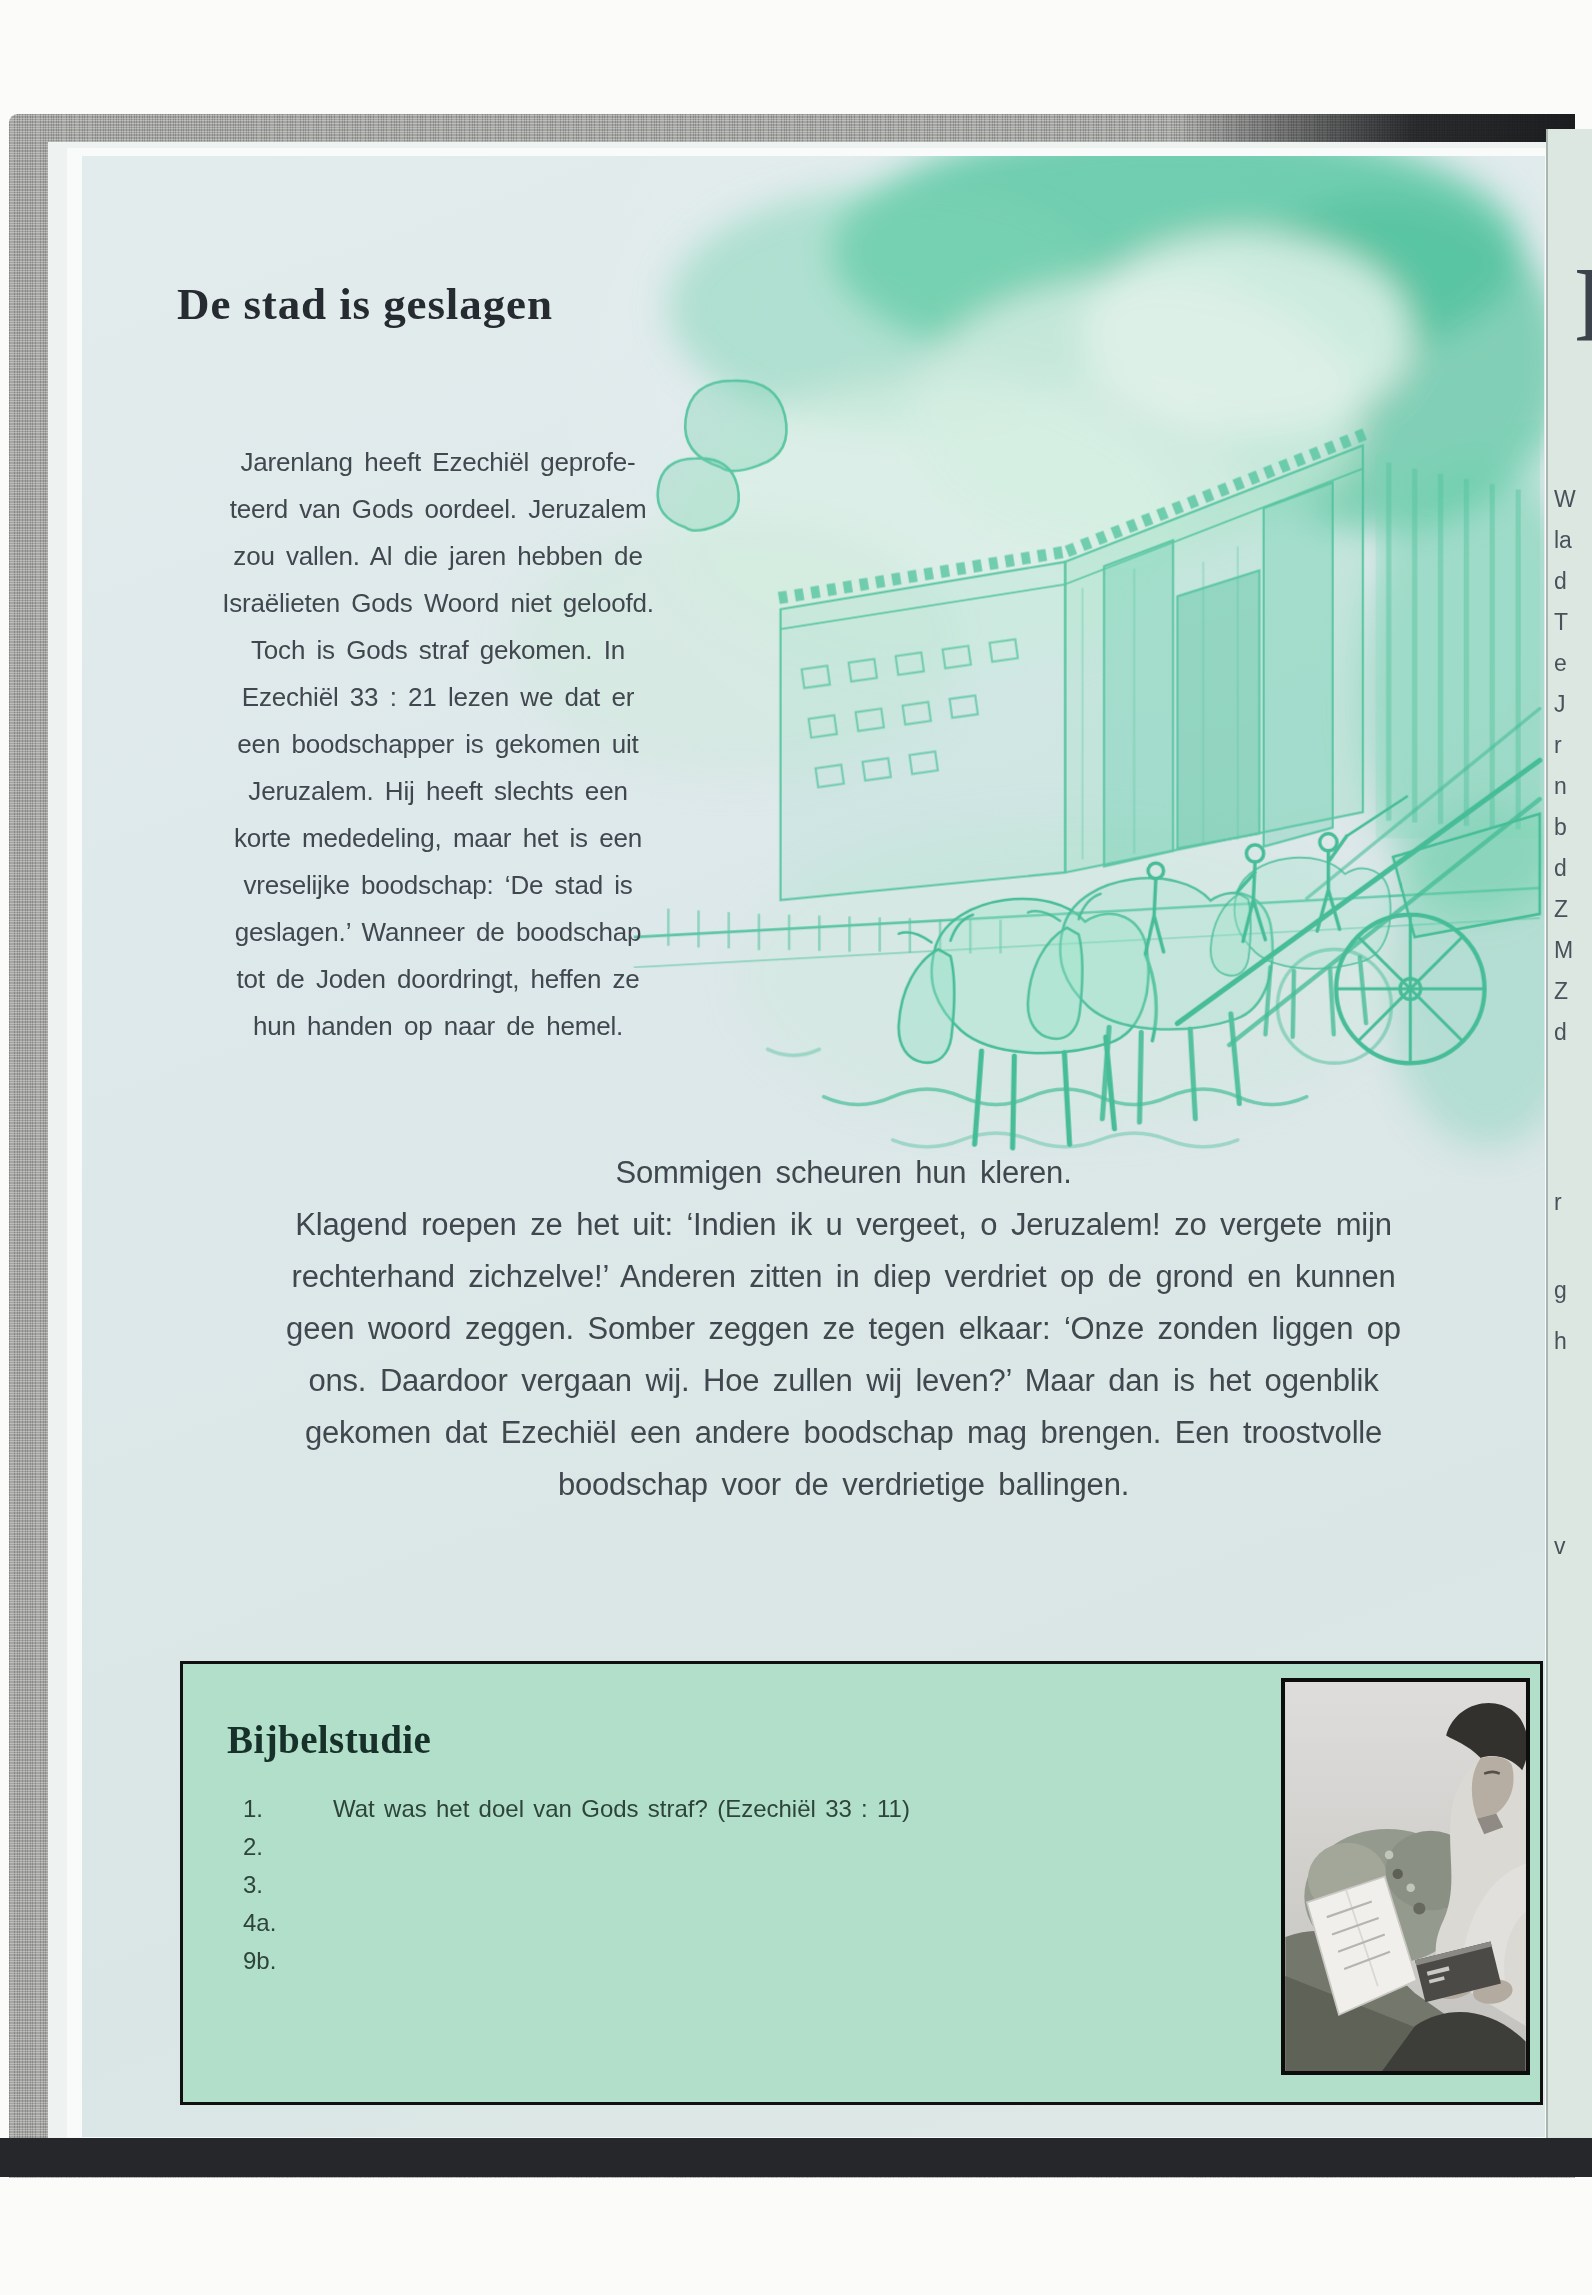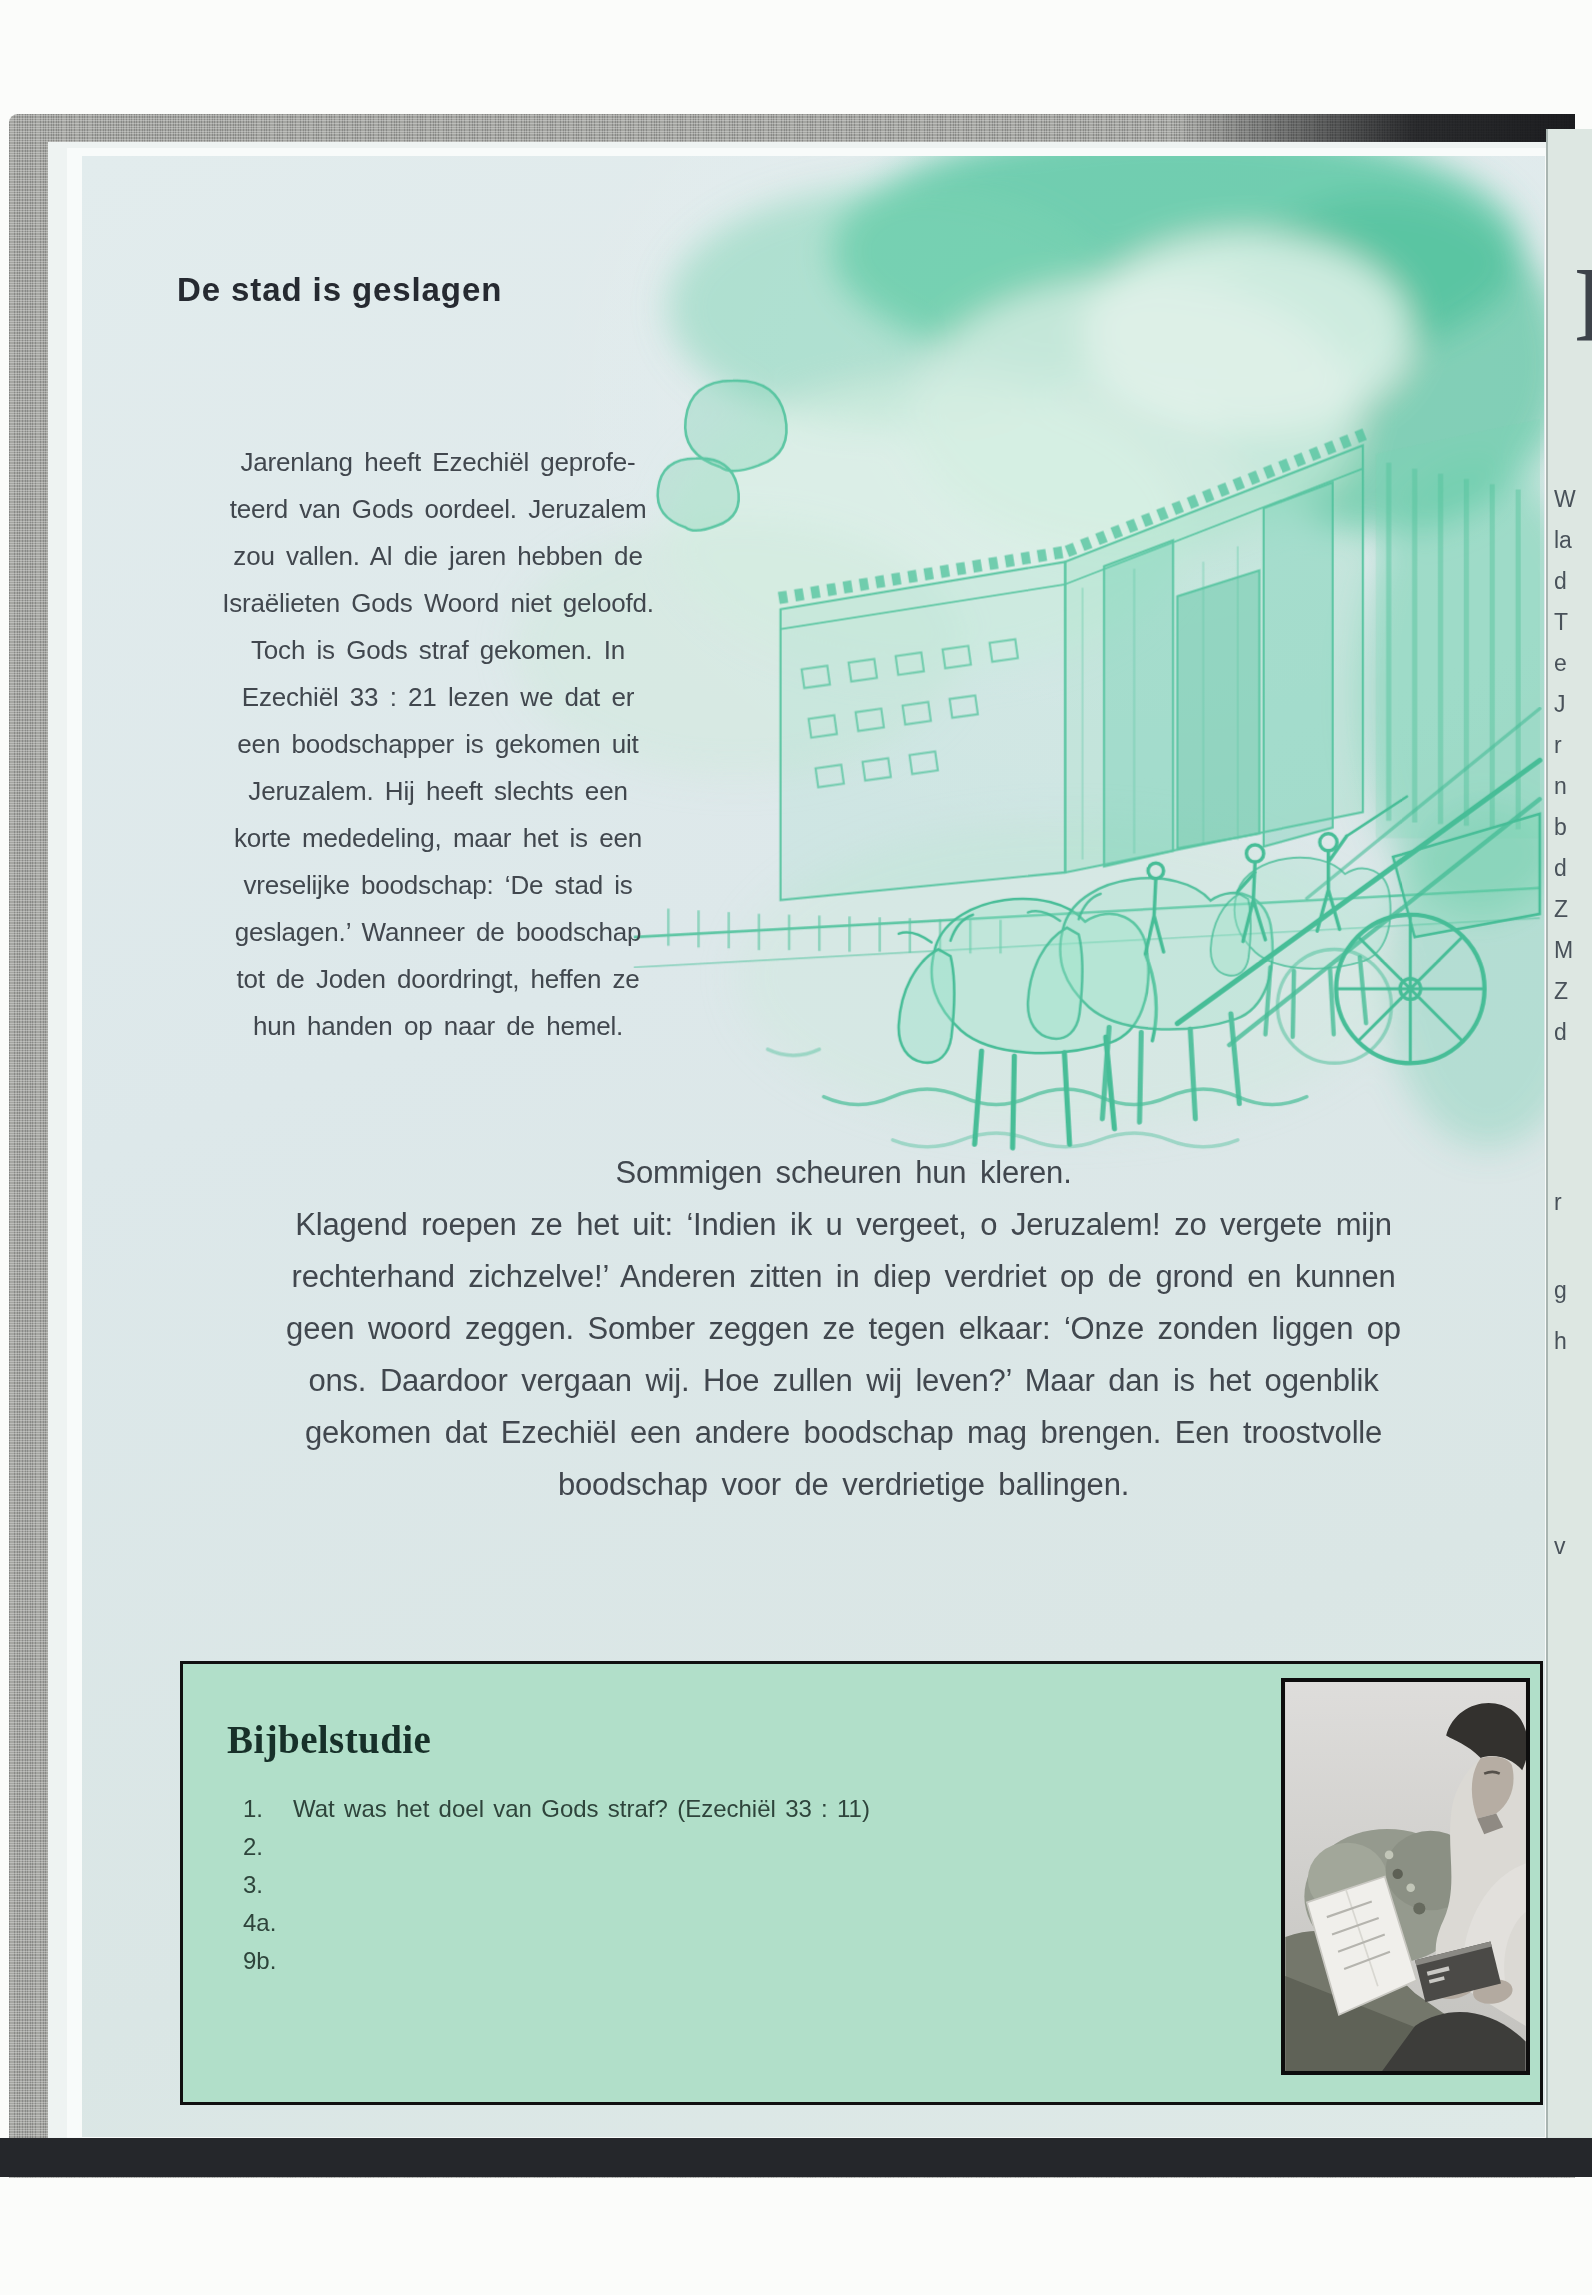--- a/index.html
+++ b/index.html
@@ -31,38 +31,38 @@
   .next-glyph{position:absolute;left:26px;top:129px;font-family:"Liberation Serif",serif;
               font-weight:700;font-size:85px;line-height:85px;color:#3d434a;}
 
   
   .main-page{position:absolute;left:82px;top:156px;width:1463px;height:1981px;overflow:hidden;
              background:
                radial-gradient(60% 35% at 72% 12%, rgba(255,255,255,.22), rgba(255,255,255,0) 70%),
                linear-gradient(160deg,#e2eced 0%,#dde8ea 40%,#dae6e5 75%,#dee9e7 100%);}
   .illustration{position:absolute;left:293px;top:0;width:1169px;height:1036px;}
 
-  .page-title{position:absolute;left:95px;top:88px;font-family:Liberation Sans, sans-serif;
-              font-weight:700;font-size:33px;line-height:48px;letter-spacing:0.9px;color:#262a31;}
+  .page-title{position:absolute;left:95px;top:94px;font-family:Liberation Serif, serif;
+              font-weight:700;font-size:45px;line-height:48px;letter-spacing:0.9px;color:#262a31;}
 
   .para{color:#41474e;white-space:pre-line;text-align:center;}
   .para-intro{position:absolute;left:97px;top:257px;width:518px;
               font-size:26px;line-height:47px;word-spacing:4.3px;letter-spacing:-0.2px;}
   .para-body{position:absolute;left:97px;top:960px;width:1329px;
              font-size:31px;line-height:52px;word-spacing:5.2px;letter-spacing:-0.2px;}
 
   
   .study-box{position:absolute;left:98px;top:1505px;width:1363px;height:444px;
              border:3.5px solid #101010;background:#b1dfc9;box-sizing:border-box;}
   .study-heading{position:absolute;left:44px;top:21px;font-family:"Liberation Serif",serif;
                  font-weight:700;font-size:39px;color:#173029;letter-spacing:0.4px;}
   .study-list{position:absolute;left:60px;top:126px;width:1027px;display:flex;flex-direction:column;}
   .study-item{display:flex;font-size:24px;line-height:38px;color:#2e443b;word-spacing:2.6px;}
   .study-item .num{width:50px;flex:none;}
-  .study-item .txt{white-space:pre-line;}
+  .study-item .txt{white-space:pre-line;margin-left:40px;}
 
   .photo-frame{position:absolute;right:10.4px;top:14px;width:249px;height:397px;
                border:4.3px solid #0d0d0d;box-sizing:border-box;background:#cfcecb;}
   .photo-frame svg{display:block;width:100%;height:100%;}
 </style>
 </head>
 <body>
 
 <div class="scan">
 

